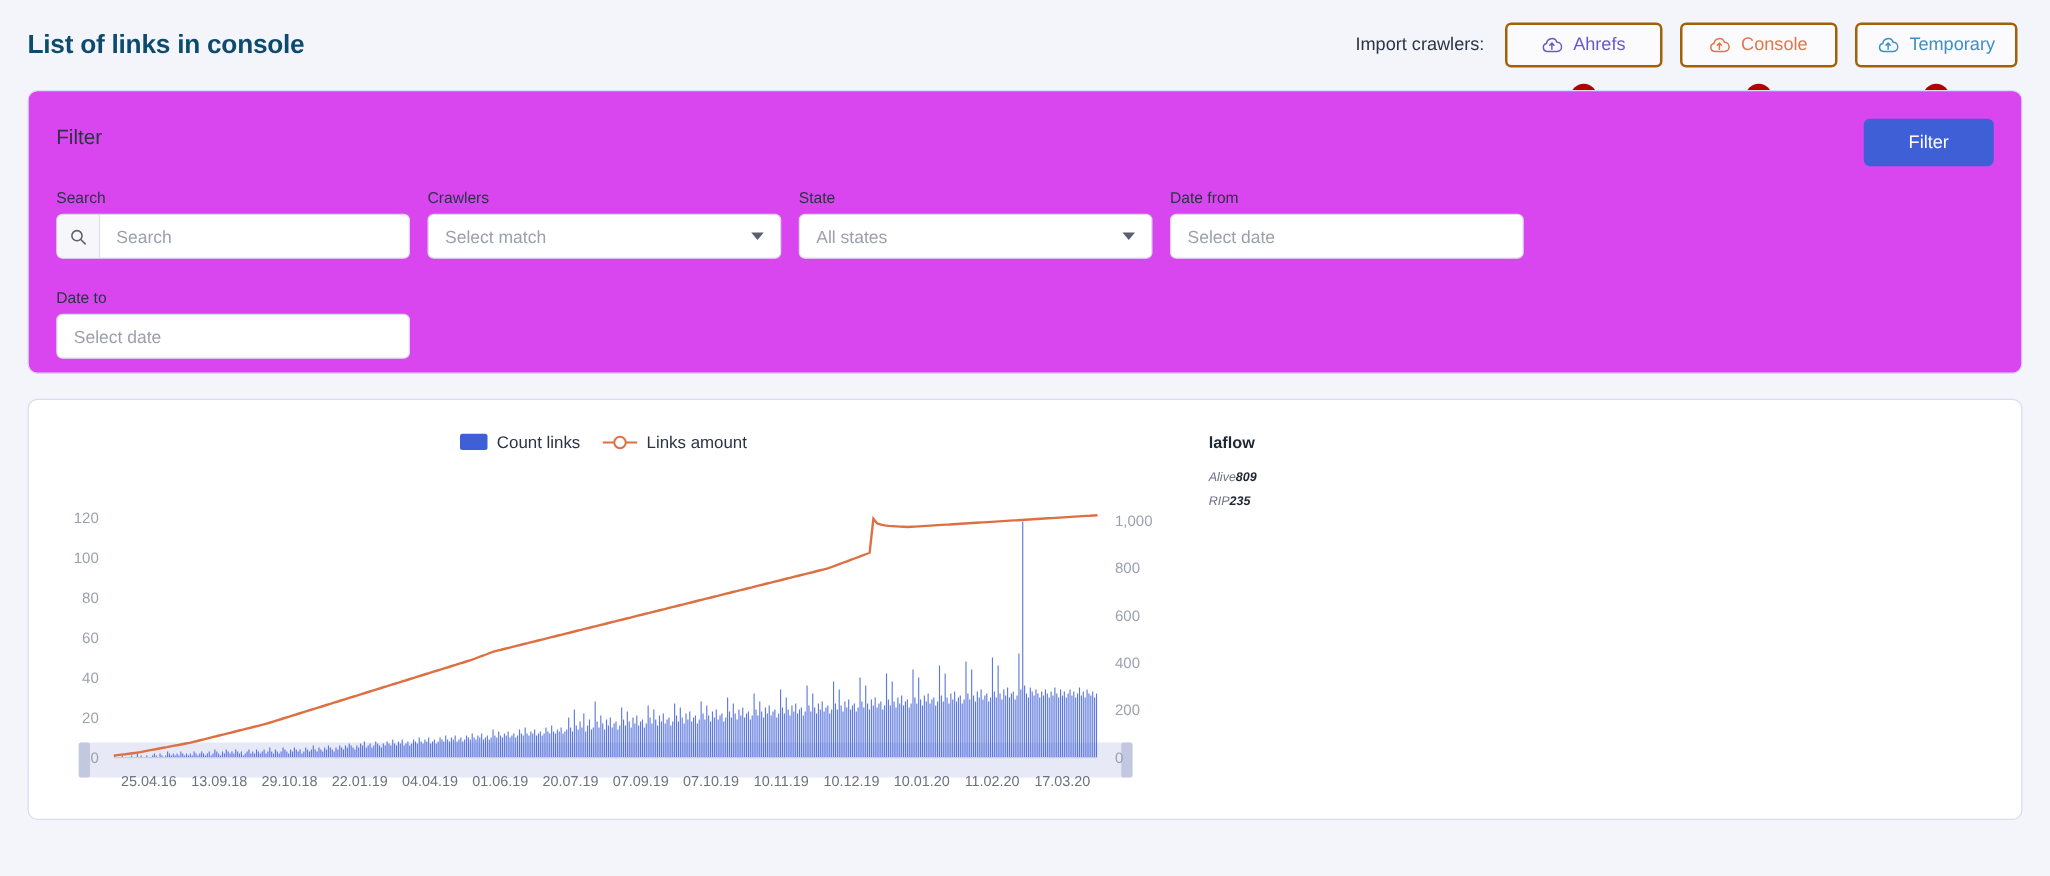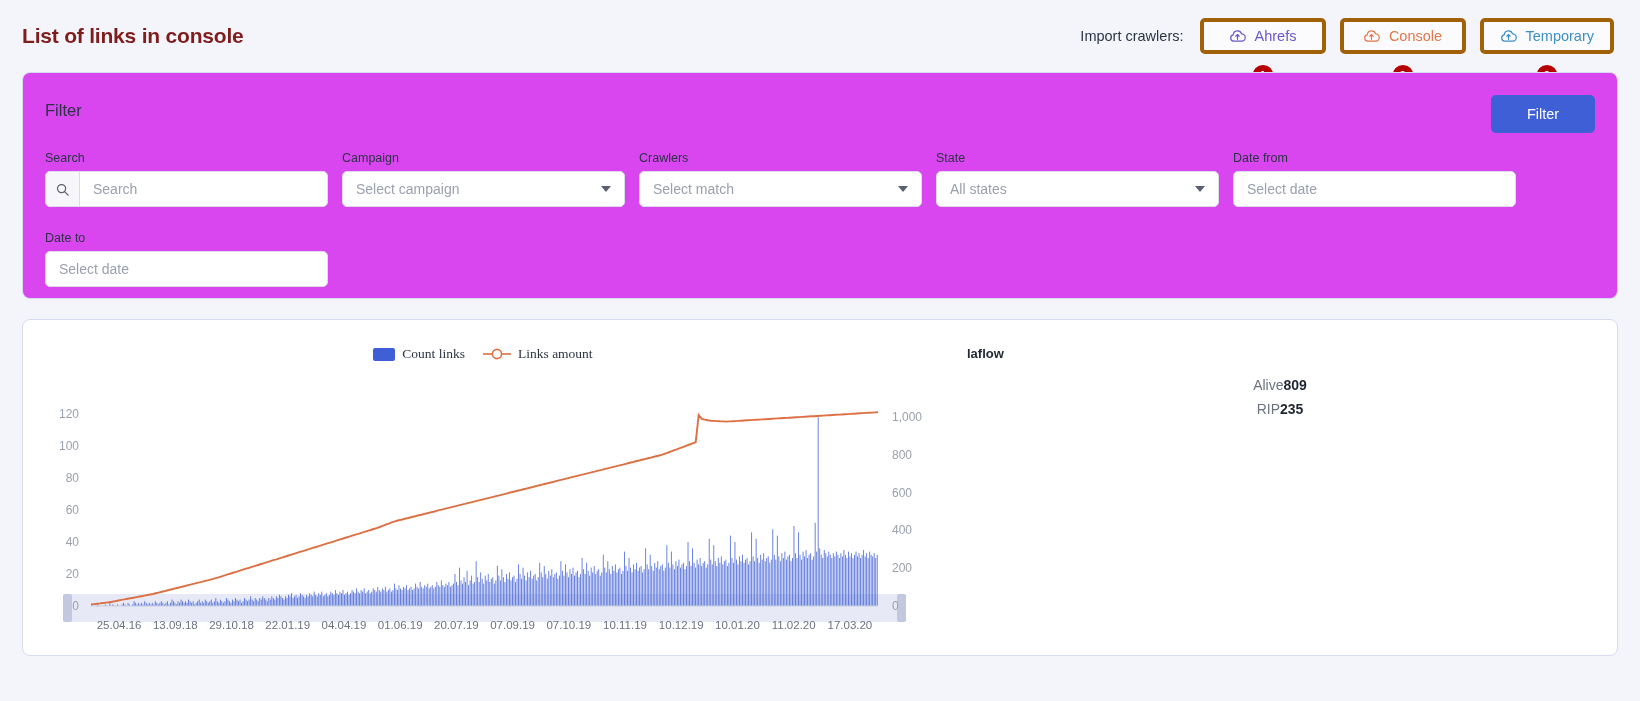--- a/index.html
+++ b/index.html
@@ -12,36 +12,36 @@
   }
 
   
   .page-header {
     height: 72px;
     display: flex; align-items: center;
     padding: 0 22px 0 22px;
   }
   .page-title {
     font-size: 21px; font-weight: bold; letter-spacing: -.2px;
-    color: #7f1d1d;
+    color: #0c4a6e;
   }
   .header-right {
     margin-left: auto;
     display: flex; align-items: center; gap: 14px;
     padding-right: 4px;
   }
   .import-label { font-size: 14.5px; color: #2b3445; margin-right: 2px; }
 
   .crawler-btn {
     position: relative;
     display: flex; align-items: center; justify-content: center; gap: 9px;
     height: 36px; min-width: 126px;
     padding: 0 16px;
     background: #fbfbfe;
-    border: 4px solid #a16207;
+    border: 2px solid #a16207;
     border-radius: 5px;
     font-size: 14.5px;
     cursor: pointer;
   }
   .crawler-btn .lbl { white-space: nowrap; }
   .badge {
     position: absolute;
     left: 50%; transform: translateX(-50%);
     bottom: -36px;
     width: 21px; height: 21px;
@@ -118,29 +118,29 @@
   .row2 { margin-top: 24px; }
 
   
   .chart-card { height: 337px; margin-top: 20px; background:#fff; display: flex; }
   .chart-left { width: 920px; position: relative; }
   .chart-right { flex: 1; padding: 26px 24px 0 24px; }
 
   .legend {
     position: absolute; top: 26px; left: 0; right: 0;
     display: flex; justify-content: center; align-items: center; gap: 18px;
-    font-size: 13.5px; color: #2b3445; font-family: Liberation Serif, serif;
+    font-size: 13.5px; color: #2b3445;
   }
   .legend-item { display: flex; align-items: center; gap: 7px; }
   .legend-swatch { width: 22px; height: 13px; background: #3f5fd7; border-radius: 2px; }
 
   .stat-title { font-size: 13px; font-weight: bold; color: #1f2733; margin-bottom: 16px; }
   .stat-row {
-    display: flex; justify-content: center; align-items: baseline;
-    font-size: 14px; margin-bottom: 8px;
+    display: flex; justify-content: flex-start; align-items: baseline;
+    font-size: 10px; margin-bottom: 8px; font-style: italic;
   }
   .stat-name { color: #6b7280; }
   .stat-val { color: #1f2733; font-weight: bold; }
 
   svg { display: block; }
   .ytick { font-size: 12px; fill: #9aa0ad; font-family: "Liberation Sans", sans-serif; }
   .xtick { font-size: 11.5px; fill: #6b7280; font-family: "Liberation Sans", sans-serif; }
 </style>
 </head>
 <body>
@@ -200,27 +200,20 @@
         <span class="search-affix">
           <svg width="15" height="15" viewBox="0 0 24 24" fill="none" stroke="#5a6070" stroke-width="2" stroke-linecap="round">
             <circle cx="10.5" cy="10.5" r="6.5"></circle>
               <path d="M15.4 15.4 21 21"></path>
           </svg>
         </span>
         <input type="text" placeholder="Search" style="">
       </div>
     </div>
 
-    <div class="field">
-      <div class="field-label">Campaign</div>
-      <div class="control">
-        <span class="select-val">Select campaign</span>
-        <span class="caret"></span>
-      </div>
-    </div>
 
     <div class="field">
       <div class="field-label">Crawlers</div>
       <div class="control">
         <span class="select-val">Select match</span>
         <span class="caret"></span>
       </div>
     </div>
 
     <div class="field">

